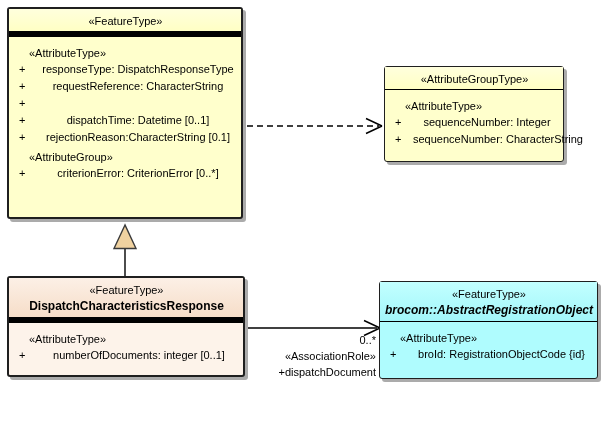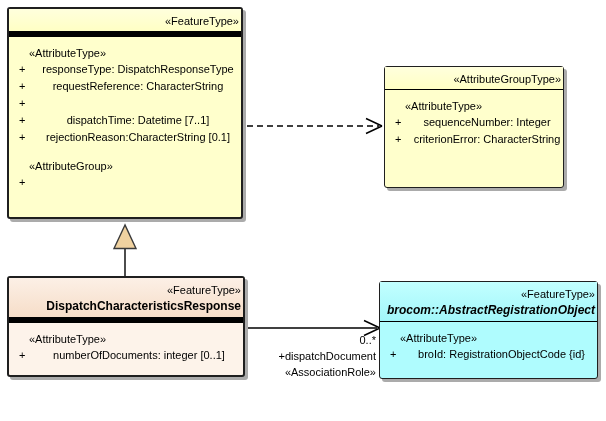--- a/index.html
+++ b/index.html
@@ -14,21 +14,21 @@
   }
   .uml-box {
     position: absolute;
     border: 2px solid #1f1f1f;
     border-radius: 3px;
     background: #ffffcc;
     box-shadow: 3px 3px 0 0 #ababab;
     box-sizing: border-box;
   }
   .uml-box.thin { border-width: 1px; }
-  .box-header { text-align: right; padding: 5px 2px 2px 3px; }
+  .box-header { text-align: center; padding: 5px 2px 2px 3px; }
   .stereotype { font-size: 11px; line-height: 15px; white-space: nowrap; }
   .box-name { font-size: 12px; font-weight: bold; line-height: 17px; white-space: nowrap; }
   .box-name.italic { font-style: italic; }
   .box-body { border-top: 6px solid #000000; padding: 6px 2px 2px 2px; }
   .thin .box-body { border-top-width: 1px; }
   .section-header { font-size: 11px; line-height: 16px; padding-left: 18px; margin-top: 2px; white-space: nowrap; }
   .attr-row { display: flex; font-size: 11px; line-height: 17px; white-space: nowrap; }
   .vis { flex: 0 0 26px; padding-left: 8px; box-sizing: border-box; }
   .attr-text { flex: 1 1 auto; text-align: center; }
 
@@ -87,46 +87,47 @@
       </div>
       <div class="attr-row">
         <span class="vis">+</span>
         <span class="attr-text">requestReference: CharacterString</span>
       </div>
       <div class="attr-row">
         <span class="vis">+</span>
       </div>
       <div class="attr-row">
         <span class="vis">+</span>
-        <span class="attr-text">dispatchTime: Datetime [7..1]</span>
+        <span class="attr-text">dispatchTime: Datetime [0..1]</span>
       </div>
       <div class="attr-row">
         <span class="vis">+</span>
         <span class="attr-text">rejectionReason:CharacterString [0.1]</span>
       </div>
-      <div class="section-header" style="margin-top:12px;">«AttributeGroup»</div>
+      <div class="section-header" style="margin-top:3px;">«AttributeGroup»</div>
       <div class="attr-row">
         <span class="vis">+</span>
+        <span class="attr-text">criterionError: CriterionError [0..*]</span>
       </div>
     </div>
   </div>
 
-  <div class="uml-box thin box-yellow" style="left:384px; top:66px; width:180px; height:122px;">
+  <div class="uml-box thin box-yellow" style="left:384px; top:66px; width:180px; height:96px;">
     <div class="box-header fill-yellow-hdr">
       <div class="stereotype">«AttributeGroupType»</div>
     </div>
     <div class="box-body fill-yellow-body">
       <div class="section-header">«AttributeType»</div>
       <div class="attr-row">
         <span class="vis">+</span>
         <span class="attr-text">sequenceNumber: Integer</span>
       </div>
       <div class="attr-row">
         <span class="vis">+</span>
-        <span class="attr-text">criterionError: CharacterString</span>
+        <span class="attr-text">sequenceNumber: CharacterString</span>
       </div>
     </div>
   </div>
 
   <div class="uml-box box-peach" style="left:7px; top:276px; width:238px; height:101px;">
     <div class="box-header fill-peach-hdr">
       <div class="stereotype">«FeatureType»</div>
       <div class="box-name">DispatchCharacteristicsResponse</div>
     </div>
     <div class="box-body">
@@ -147,17 +148,17 @@
       <div class="section-header">«AttributeType»</div>
       <div class="attr-row">
         <span class="vis">+</span>
         <span class="attr-text">broId: RegistrationObjectCode {id}</span>
       </div>
     </div>
   </div>
 
   <div class="assoc-labels">
     <div>0..*</div>
+    <div>«AssociationRole»</div>
     <div>+dispatchDocument</div>
-    <div>«AssociationRole»</div>
   </div>
 
 </div>
 
 </body></html>

